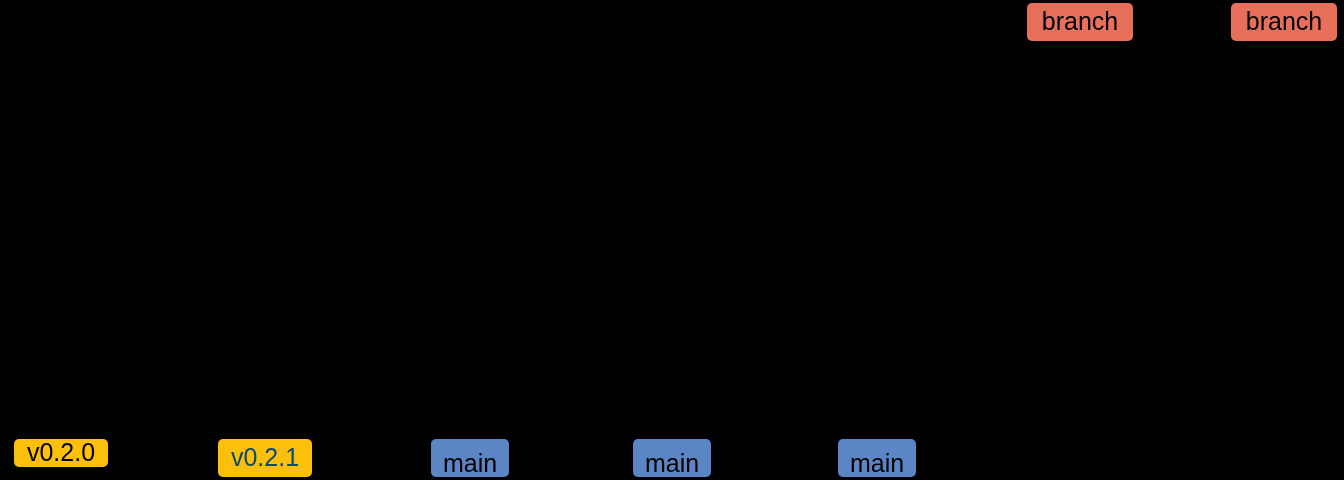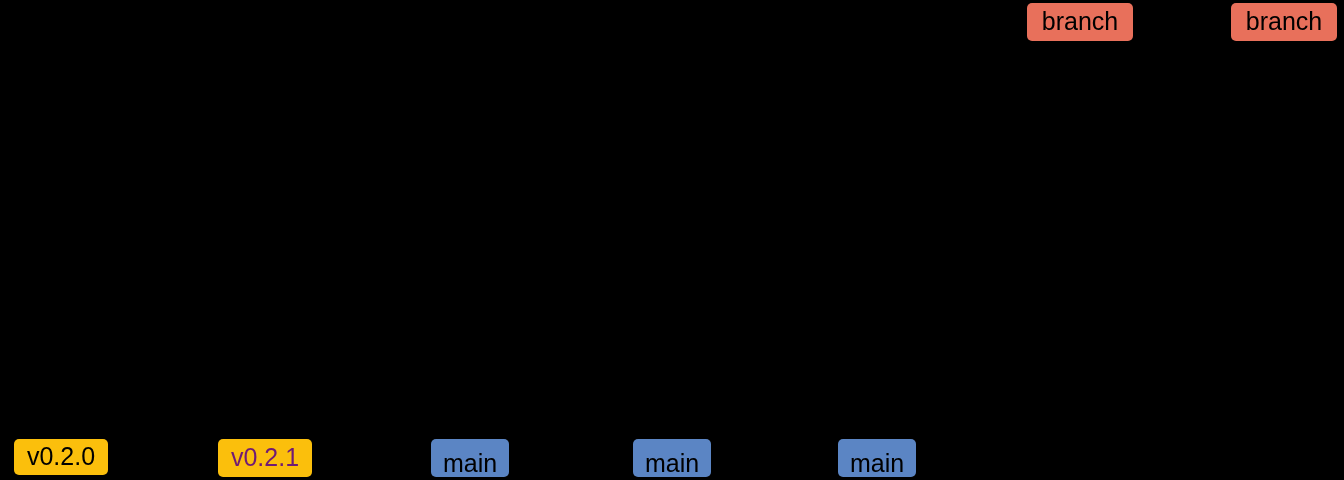--- a/index.html
+++ b/index.html
@@ -45,24 +45,24 @@
 </head>
 <body style="background: rgb(0, 0, 0);">
 
 <div id="canvas" style="width: 1344px; height: 480px; background: rgb(0, 0, 0);">
     <div class="badge badge-branch" style="left: 1027px; top: 3px; width: 106px; height: 38px; background: rgb(232, 112, 91); color: rgb(0, 0, 0);">
       <span class="badge-label">branch</span>
     </div>
     <div class="badge badge-branch" style="left: 1231px; top: 3px; width: 106px; height: 38px; background: rgb(232, 112, 91); color: rgb(0, 0, 0);">
       <span class="badge-label">branch</span>
     </div>
-    <div class="badge badge-tag" style="left: 14px; top: 439px; width: 94px; height: 36px; background: rgb(251, 191, 12); color: rgb(0, 0, 0);">
+    <div class="badge badge-tag" style="left: 14px; top: 439px; width: 94px; height: 28px; background: rgb(251, 191, 12); color: rgb(0, 0, 0);">
       <span class="badge-label">v0.2.0</span>
     </div>
-    <div class="badge badge-tag" style="left: 218px; top: 439px; width: 94px; height: 38px; background: rgb(251, 191, 12); color: #701a75;">
+    <div class="badge badge-tag" style="left: 218px; top: 439px; width: 94px; height: 38px; background: rgb(251, 191, 12); color: #0c4a6e;">
       <span class="badge-label">v0.2.1</span>
     </div>
     <div class="badge badge-main" style="left: 431px; top: 439px; width: 78px; height: 38px; background: rgb(91, 133, 196); color: rgb(0, 0, 0);">
       <span class="badge-label">main</span>
     </div>
     <div class="badge badge-main" style="left: 633px; top: 439px; width: 78px; height: 38px; background: rgb(91, 133, 196); color: rgb(0, 0, 0);">
       <span class="badge-label">main</span>
     </div>
     <div class="badge badge-main" style="left: 838px; top: 439px; width: 78px; height: 38px; background: rgb(91, 133, 196); color: rgb(0, 0, 0);">
       <span class="badge-label">main</span>

